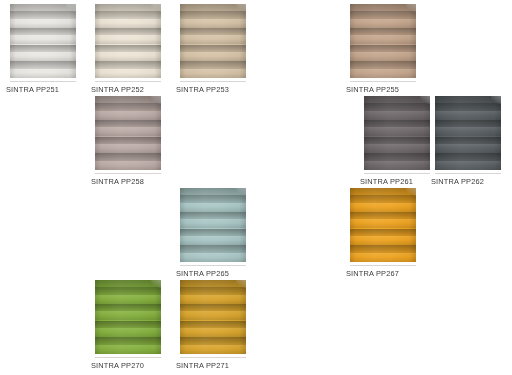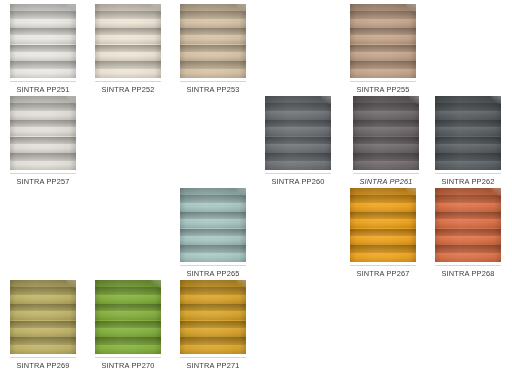--- a/index.html
+++ b/index.html
@@ -84,21 +84,21 @@
   }
   
   .rule{
     width:66px;
     height:1px;
     margin:3px auto 0;
     background:#d8d5d2;
   }
   .label{
     display:block;
-    text-align:center;
+    text-align:left;
     font-size:7.4px;
     letter-spacing:.18px;
     color:#3b3b3b;
     margin-top:3px;
     white-space:nowrap;
   }
 </style>
 </head>
 <body>
 
@@ -204,75 +204,48 @@
             <div class="dark"></div>
             <div class="light"></div>
           </div>
         </div>
         <div class="vshade"></div>
         <div class="bevel"></div>
       </div>
       <div class="rule"></div>
       <span class="label">SINTRA PP255</span>
     </div>
-    <div class="cell" style="left: 6px; top: 96px;">
-      <div class="swatch" style="--base: #e2dfd8;">
-        <div class="cap"></div>
-        <div class="pleats">
-          <div class="pleat" style="height: 25%;">
-            <div class="dark"></div>
-            <div class="light"></div>
-          </div>
-          <div class="pleat" style="height: 25%;">
-            <div class="dark"></div>
-            <div class="light"></div>
-          </div>
-          <div class="pleat" style="height: 25%;">
-            <div class="dark"></div>
-            <div class="light"></div>
-          </div>
-          <div class="pleat" style="height: 25%;">
-            <div class="dark"></div>
-            <div class="light"></div>
-          </div>
-        </div>
-        <div class="vshade"></div>
-        <div class="bevel"></div>
-      </div>
-      <div class="rule"></div>
-      <span class="label">SINTRA PP257</span>
-    </div>
-    <div class="cell" style="left: 261px; top: 96px;">
-      <div class="swatch" style="--base: #6e7276;">
-        <div class="cap"></div>
-        <div class="pleats">
-          <div class="pleat" style="height: 25%;">
-            <div class="dark"></div>
-            <div class="light"></div>
-          </div>
-          <div class="pleat" style="height: 25%;">
-            <div class="dark"></div>
-            <div class="light"></div>
-          </div>
-          <div class="pleat" style="height: 25%;">
-            <div class="dark"></div>
-            <div class="light"></div>
-          </div>
-          <div class="pleat" style="height: 25%;">
-            <div class="dark"></div>
-            <div class="light"></div>
-          </div>
-        </div>
-        <div class="vshade"></div>
-        <div class="bevel"></div>
-      </div>
-      <div class="rule"></div>
-      <span class="label">SINTRA PP260</span>
-    </div>
-    <div class="cell" style="left: 349px; top: 96px; font-style: italic;">
+    <div class="cell" style="left: 91px; top: 96px;">
+      <div class="swatch" style="--base: #bbaba6;">
+        <div class="cap"></div>
+        <div class="pleats">
+          <div class="pleat" style="height: 25%;">
+            <div class="dark"></div>
+            <div class="light"></div>
+          </div>
+          <div class="pleat" style="height: 25%;">
+            <div class="dark"></div>
+            <div class="light"></div>
+          </div>
+          <div class="pleat" style="height: 25%;">
+            <div class="dark"></div>
+            <div class="light"></div>
+          </div>
+          <div class="pleat" style="height: 25%;">
+            <div class="dark"></div>
+            <div class="light"></div>
+          </div>
+        </div>
+        <div class="vshade"></div>
+        <div class="bevel"></div>
+      </div>
+      <div class="rule"></div>
+      <span class="label">SINTRA PP258</span>
+    </div>
+    <div class="cell" style="left: 360px; top: 96px;">
       <div class="swatch" style="--base: #6f686b;">
         <div class="cap"></div>
         <div class="pleats">
           <div class="pleat" style="height: 25%;">
             <div class="dark"></div>
             <div class="light"></div>
           </div>
           <div class="pleat" style="height: 25%;">
             <div class="dark"></div>
             <div class="light"></div>
@@ -365,74 +338,20 @@
           <div class="pleat" style="height: 25%;">
             <div class="dark"></div>
             <div class="light"></div>
           </div>
         </div>
         <div class="vshade"></div>
         <div class="bevel"></div>
       </div>
       <div class="rule"></div>
       <span class="label">SINTRA PP267</span>
-    </div>
-    <div class="cell" style="left: 431px; top: 188px;">
-      <div class="swatch" style="--base: #db7148;">
-        <div class="cap"></div>
-        <div class="pleats">
-          <div class="pleat" style="height: 25%;">
-            <div class="dark"></div>
-            <div class="light"></div>
-          </div>
-          <div class="pleat" style="height: 25%;">
-            <div class="dark"></div>
-            <div class="light"></div>
-          </div>
-          <div class="pleat" style="height: 25%;">
-            <div class="dark"></div>
-            <div class="light"></div>
-          </div>
-          <div class="pleat" style="height: 25%;">
-            <div class="dark"></div>
-            <div class="light"></div>
-          </div>
-        </div>
-        <div class="vshade"></div>
-        <div class="bevel"></div>
-      </div>
-      <div class="rule"></div>
-      <span class="label">SINTRA PP268</span>
-    </div>
-    <div class="cell" style="left: 6px; top: 280px;">
-      <div class="swatch" style="--base: #bfb268;">
-        <div class="cap"></div>
-        <div class="pleats">
-          <div class="pleat" style="height: 25%;">
-            <div class="dark"></div>
-            <div class="light"></div>
-          </div>
-          <div class="pleat" style="height: 25%;">
-            <div class="dark"></div>
-            <div class="light"></div>
-          </div>
-          <div class="pleat" style="height: 25%;">
-            <div class="dark"></div>
-            <div class="light"></div>
-          </div>
-          <div class="pleat" style="height: 25%;">
-            <div class="dark"></div>
-            <div class="light"></div>
-          </div>
-        </div>
-        <div class="vshade"></div>
-        <div class="bevel"></div>
-      </div>
-      <div class="rule"></div>
-      <span class="label">SINTRA PP269</span>
     </div>
     <div class="cell" style="left: 91px; top: 280px;">
       <div class="swatch" style="--base: #84b03e;">
         <div class="cap"></div>
         <div class="pleats">
           <div class="pleat" style="height: 25%;">
             <div class="dark"></div>
             <div class="light"></div>
           </div>
           <div class="pleat" style="height: 25%;">

